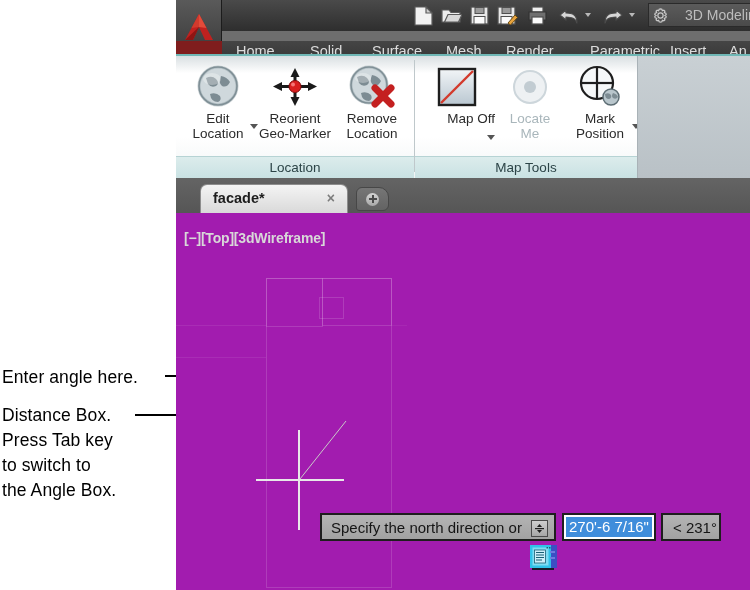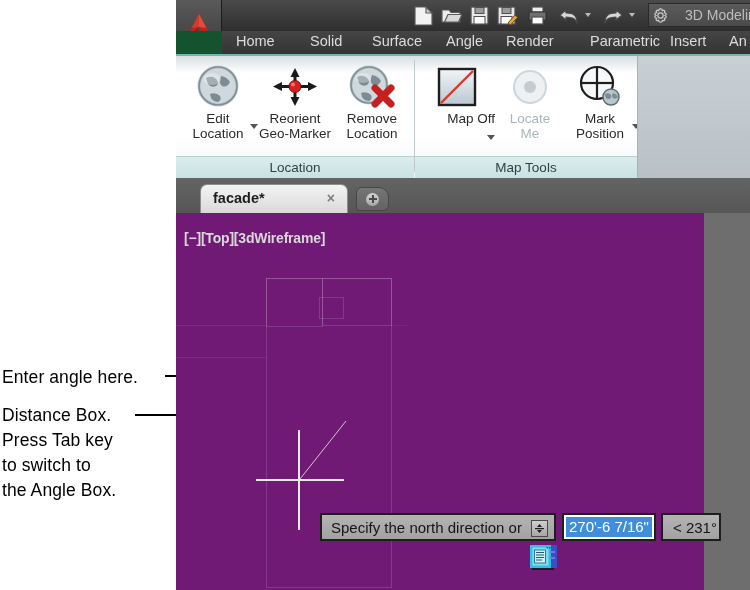--- a/index.html
+++ b/index.html
@@ -40,21 +40,21 @@
   .qcaret{position:absolute;top:13px;width:0;height:0;border-left:3.5px solid transparent;
      border-right:3.5px solid transparent;border-top:4.5px solid #b9b9b9;}
 
   #wsbox{position:absolute;left:472px;top:3px;width:222px;height:24px;
      background:linear-gradient(to bottom,#5b5b5b,#4a4a4a);border:1px solid #2a2a2a;
      box-sizing:border-box;display:flex;align-items:center;}
   #wsbox .gear{margin-left:3px;width:17px;height:17px;flex:0 0 17px;}
   #wsbox .wslabel{color:#bdbdbd;font-size:14px;margin-left:16px;white-space:nowrap;}
 
   
-  #tabsrow{position:absolute;left:0;top:31px;width:574px;height:24px;background:#14532d;}
+  #tabsrow{position:absolute;left:0;top:41px;width:574px;height:24px;background:#7f1d1d;}
   #tabsrow .tabstrip{position:absolute;left:46px;top:0;right:0;height:24px;
      background:linear-gradient(to bottom,#454545,#333333);}
   .rtab{position:absolute;top:2px;color:#dcdcdc;font-size:14.5px;white-space:nowrap;}
   #tabline{position:absolute;left:0;top:54px;width:574px;height:2px;background:#6fb7b5;}
 
   
   #ribbon{position:absolute;left:0;top:56px;width:574px;height:122px;
      background:linear-gradient(to bottom,#d9dfe2 0%,#ffffff 14%,#ffffff 66%,#f1f4f5 100%);}
   #ribbon-right{position:absolute;left:461px;top:56px;width:113px;height:122px;
      background:linear-gradient(to bottom,#c9d0d4,#b9c1c6);border-left:1px solid #a9b2b7;box-sizing:border-box;}
@@ -88,21 +88,21 @@
      background:linear-gradient(to bottom,#767676,#636363);
      border:1px solid #474747;border-radius:6px 10px 6px 3px;box-sizing:border-box;
      display:flex;align-items:center;justify-content:center;}
   #docnew .plus{position:relative;width:13px;height:13px;border-radius:50%;
      background:linear-gradient(to bottom,#d4d4d4,#a8a8a8);}
   #docnew .plus:before,#docnew .plus:after{content:"";position:absolute;background:#4a4a4a;}
   #docnew .plus:before{left:2.5px;top:5.5px;width:8px;height:2px;}
   #docnew .plus:after{left:5.5px;top:2.5px;width:2px;height:8px;}
 
   
-  #canvas{position:absolute;left:0;top:213px;width:528px;height:377px;background:#701a75;}
+  #canvas{position:absolute;left:0;top:213px;width:574px;height:377px;background:#a21caf;}
   #vplabel{position:absolute;left:8px;top:17px;color:#d8d8d8;font-size:14px;font-weight:bold;letter-spacing:-.2px;}
 
   .geo{position:absolute;border:1px solid rgba(255,255,255,.14);box-sizing:border-box;}
   .geo2{position:absolute;background:rgba(255,255,255,.14);}
 
   
   #geomarker{position:absolute;left:352px;top:330px;width:31px;height:30px;}
 
   
   .chv{position:absolute;background:#e8e8e8;}
@@ -219,21 +219,21 @@
         </svg>
         <span class="caret"></span>
       </div>
     </div>
 
     <div id="tabsrow">
       <div class="tabstrip"></div>
       <span class="rtab" style="left:60px;">Home</span>
       <span class="rtab" style="left:134px;">Solid</span>
       <span class="rtab" style="left:196px;">Surface</span>
-      <span class="rtab" style="left:270px;">Angle</span>
+      <span class="rtab" style="left:270px;">Mesh</span>
       <span class="rtab" style="left:330px;">Render</span>
       <span class="rtab" style="left:401px;margin-left:13px;">Parametric</span>
       <span class="rtab" style="left:494px;">Insert</span>
       <span class="rtab" style="left:553px;">An</span>
     </div>
     <div id="tabline"></div>
 
     <div id="ribbon">
 
       <div class="panel" style="left:0;width:238px;">

